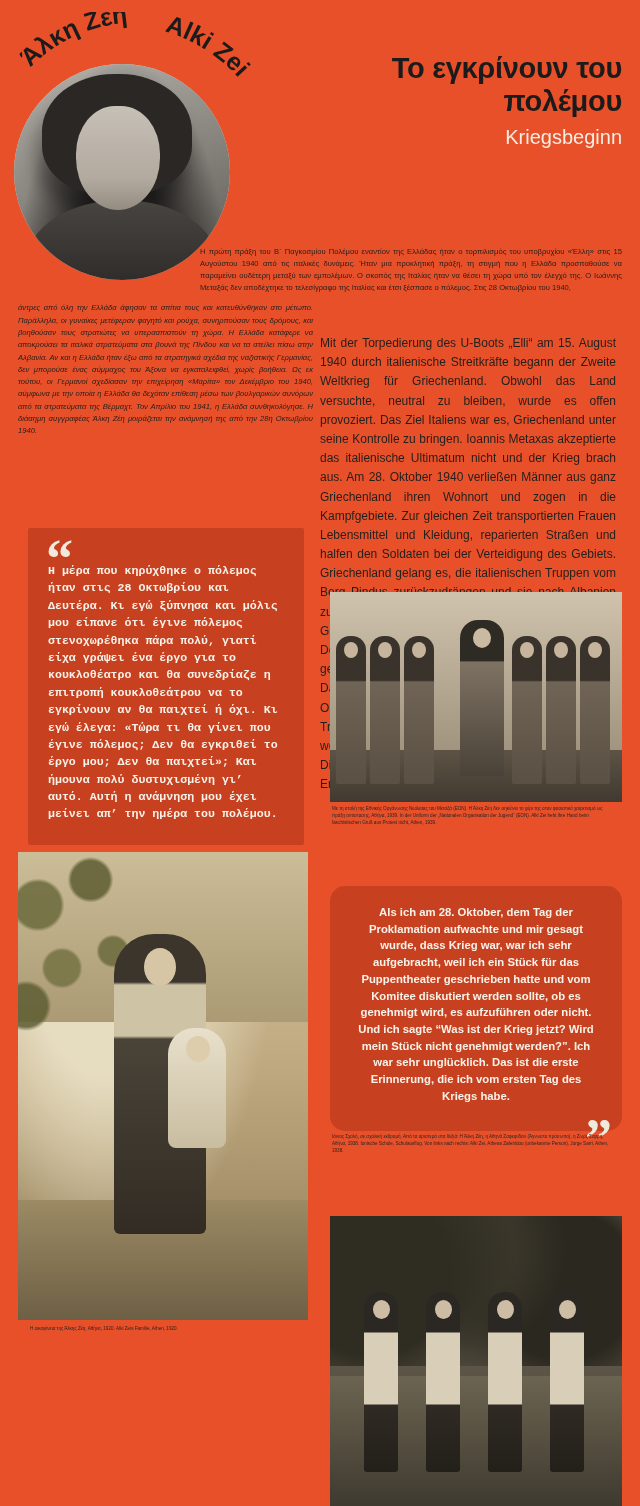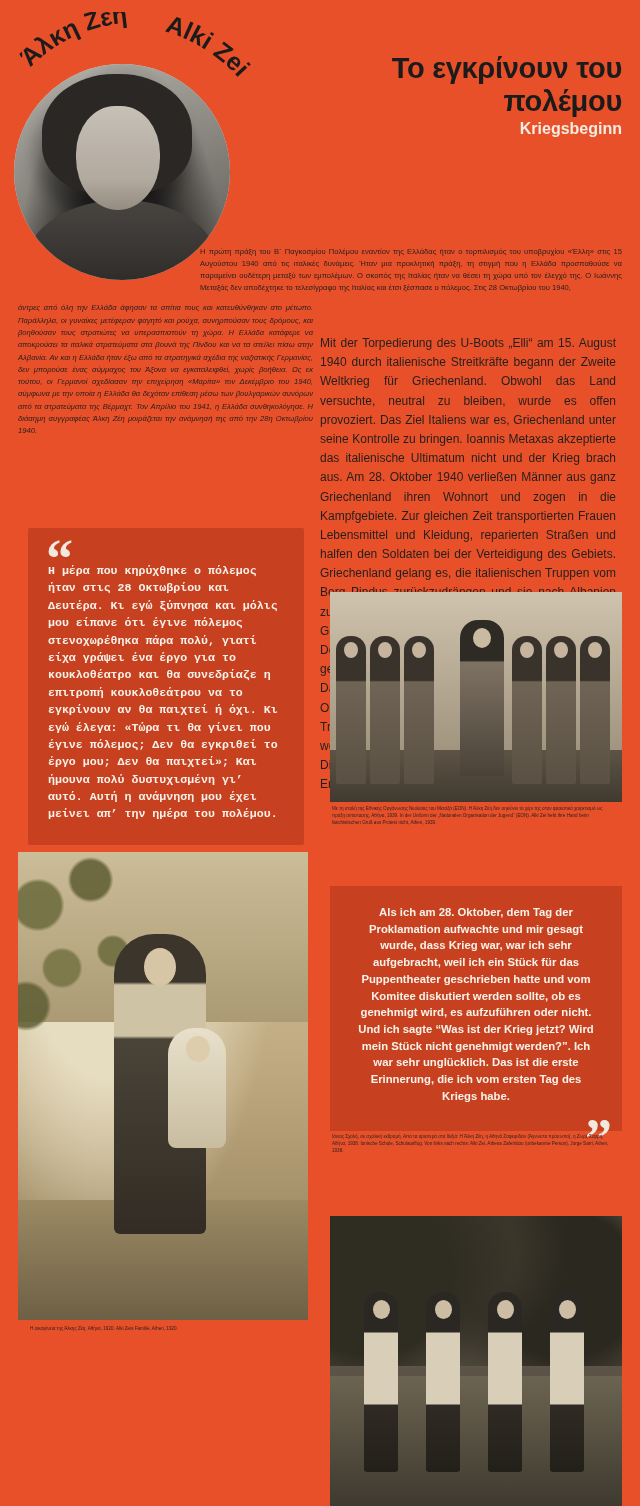--- a/index.html
+++ b/index.html
@@ -88,23 +88,23 @@
     text-align: right;
   }
   .title-main {
     font-size: 29px;
     font-weight: bold;
     line-height: 1.14;
     color: #1b1b1b;
     letter-spacing: -0.3px;
   }
   .title-sub {
-    margin-top: 2px;
-    font-size: 16px;
-    font-weight: bold;
+    margin-top: 8px;
+    font-size: 20px;
+    font-weight: normal;
     color: #f3ede2;
   }
 
   
   .cols {
     position: relative;
     padding: 6px 18px 0 18px;
   }
   .greek-intro {
     font-size: 7.6px;
@@ -163,20 +163,21 @@
   }
 
   
   .quote-de {
     position: absolute;
     left: 330px;
     top: 886px;
     width: 292px;
     background: #c7401f;
     padding: 18px 22px 26px 22px;
+    border-radius: 15px;
   }
   .quote-de p {
     margin: 0;
     font-size: 11.3px;
     font-weight: bold;
     line-height: 1.48;
     text-align: center;
     color: #f7f2e9;
   }
   .quote-de .mark-end {

